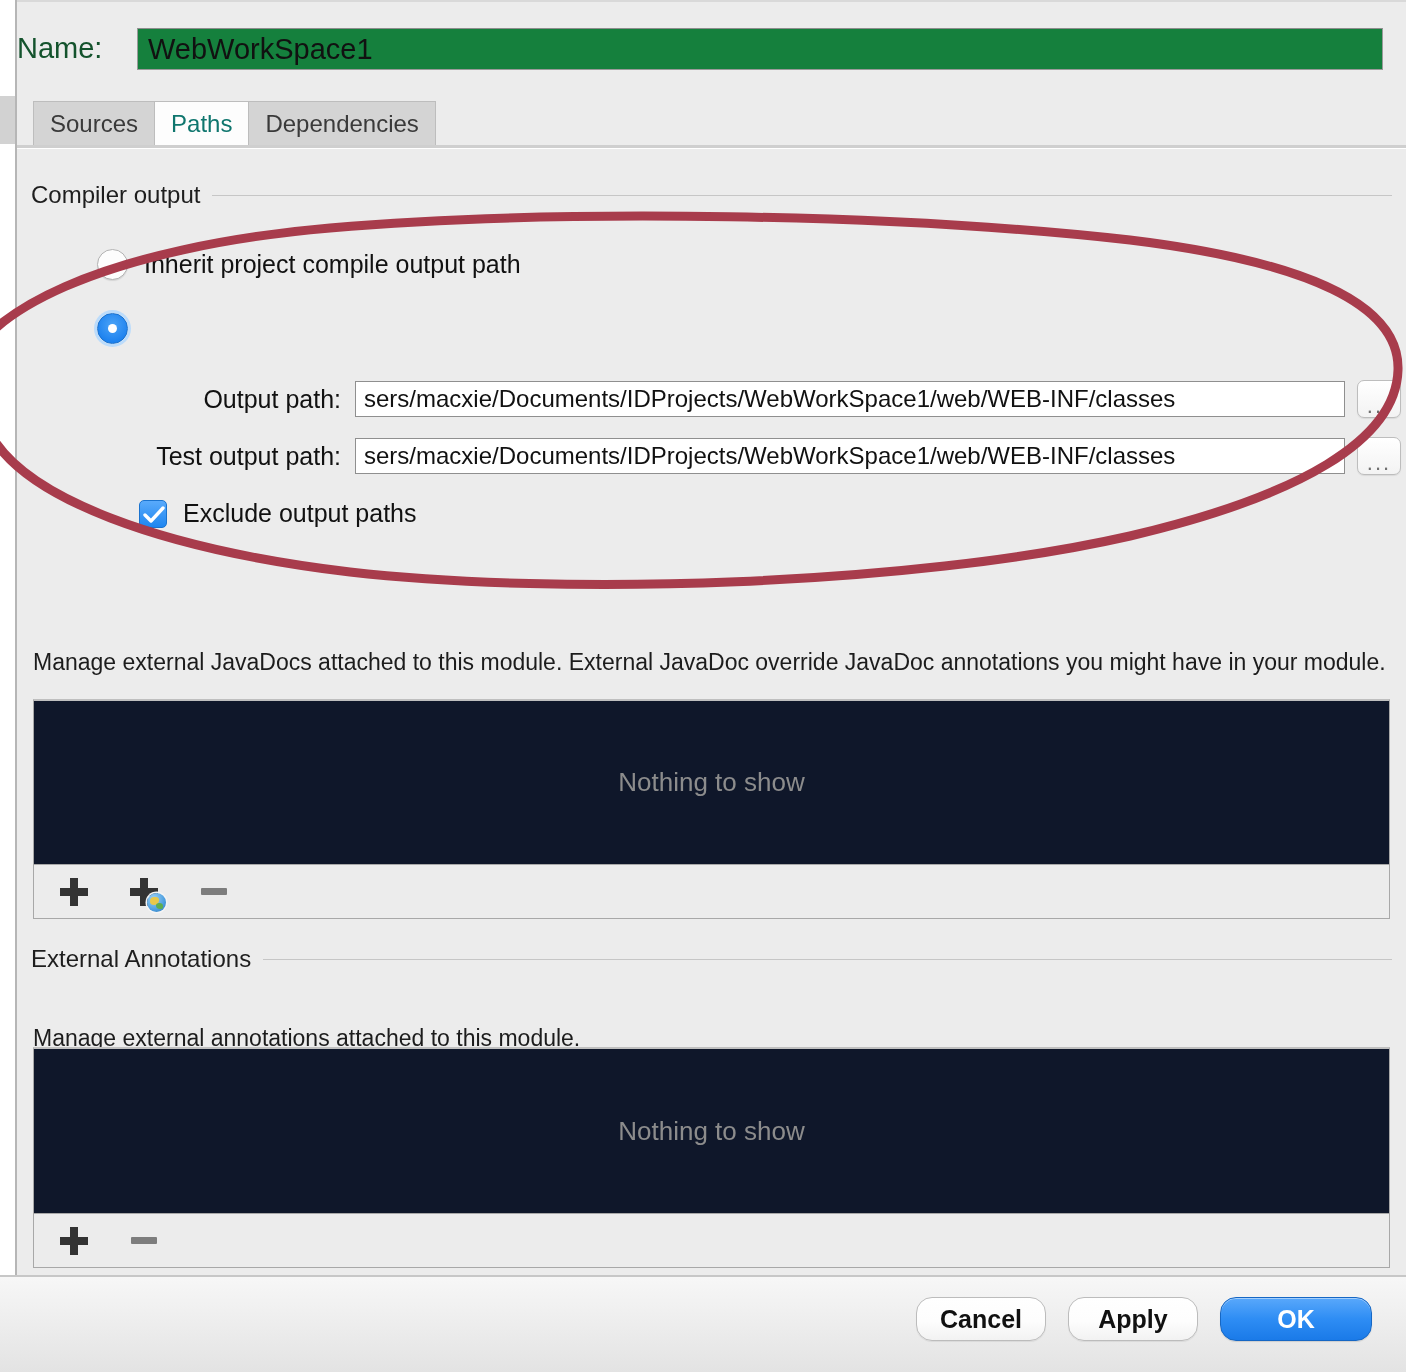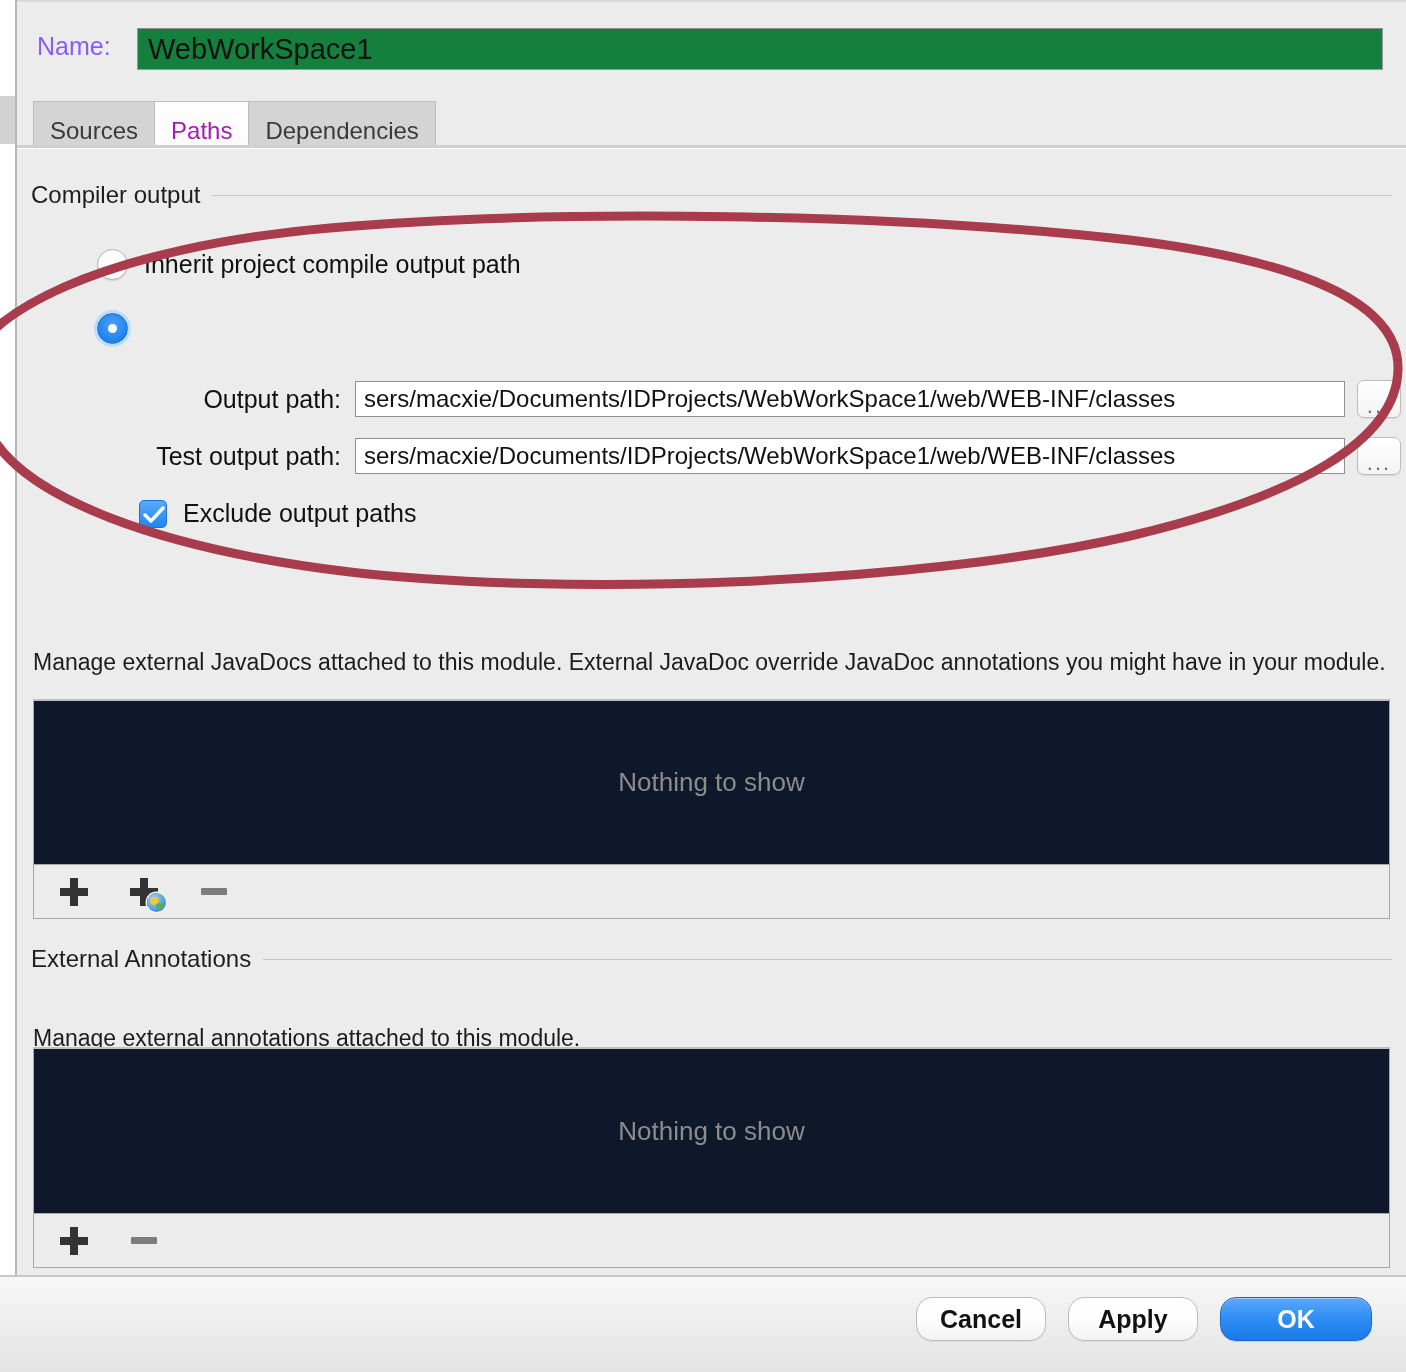--- a/index.html
+++ b/index.html
@@ -41,22 +41,22 @@
   #content-top-hair {
     position: absolute; left: 0; top: 0; right: 0; height: 2px;
     background: #d9d9d9;
   }
 
   
   #name-row {
     position: absolute; left: 0; top: 18px; right: 0; height: 62px;
   }
   #name-label {
-    position: absolute; left: 20px; top: 14px;
-    font-size: 25px; color: #8b5cf6;
+    position: absolute; left: 0; top: 14px;
+    font-size: 29px; color: #14532d;
   }
   #name-input {
     position: absolute; left: 120px; top: 10px; width: 1246px; height: 42px;
     background: #15803d;
     border: 1px solid #9a9a9a;
     border-top-color: #8d8d8d;
     font-family: "Liberation Sans", sans-serif;
     font-size: 29px;
     color: #111;
     padding: 0 10px;
@@ -64,32 +64,32 @@
   }
 
   
   #tabstrip {
     position: absolute; left: 16px; top: 99px; height: 46px;
     display: flex; align-items: flex-end;
   }
   .tab {
     height: 44px;
     padding: 0 16px;
-    display: flex; align-items: flex-end;
+    display: flex; align-items: center;
     font-size: 24px;
     color: #3a3a3a;
     background: #d4d4d4;
     border: 1px solid #bdbdbd;
     border-bottom: none;
     margin-right: 0;
   }
   .tab + .tab { border-left: none; }
   .tab.active {
     background: #fdfdfd;
-    color: #a21caf;
+    color: #0f766e;
     position: relative;
     z-index: 3;
   }
   #tab-underline {
     position: absolute; left: 0; top: 145px; right: 0; height: 3px;
     background: #cfcfcf;
   }
 
   
   #panel {

